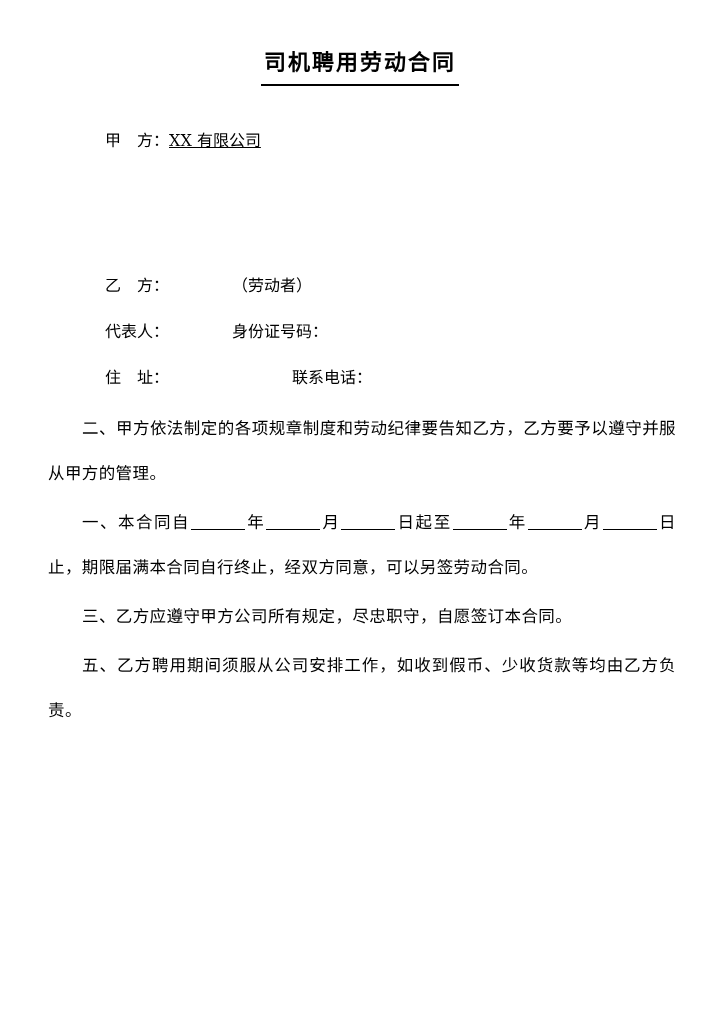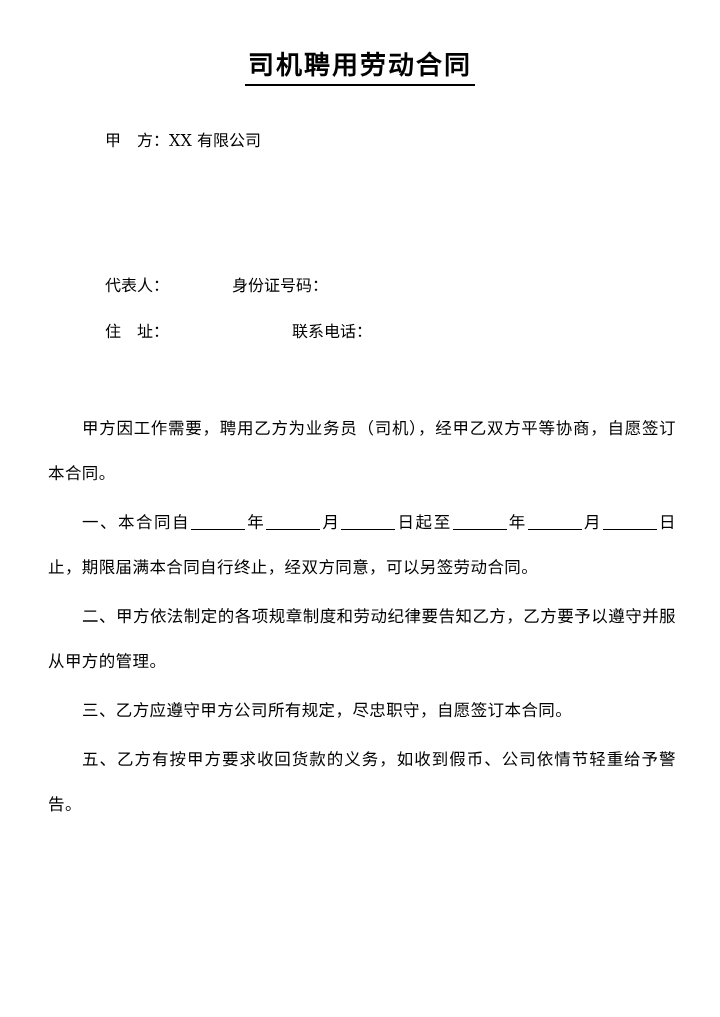--- a/index.html
+++ b/index.html
@@ -27,25 +27,26 @@
     background: #ffffff;
   }
 
   
   .doc-title {
     position: absolute;
     left: 0;
     top: 48px;
     width: 720px;
     text-align: center;
-    font-size: 26px;
+    font-size: 22px;
     font-weight: bold;
     letter-spacing: 2px;
     line-height: 34px;
     white-space: nowrap;
+    font-family: Liberation Mono, monospace;
   }
   .doc-title .ttl-inner {
     display: inline-block;
     border-bottom: 2px solid #000;
     padding: 0 3px 2px 3px;
   }
 
   
   .party-block {
     position: absolute;
@@ -62,20 +63,21 @@
     line-height: 22px;
     white-space: nowrap;
   }
   .fld-label {
     display: inline-block;
     white-space: pre;
   }
   .fld-value {
     display: inline-block;
     white-space: pre;
+    text-decoration: underline;
   }
   .col-left {
     position: absolute;
     left: 0;
     top: 0;
   }
   .col-right {
     position: absolute;
     top: 0;
   }
@@ -127,20 +129,26 @@
         <span class="fld-label">甲　方：</span><span class="fld-value">XX 有限公司</span>
       </span>
     </div>
 
 
 
   </div>
 
   <div class="party-block" id="party-b">
 
+    <div class="party-row">
+      <span class="col-left">
+        <span class="fld-label">乙　方：</span><span class="fld-value"></span>
+      </span>
+      <span class="col-right cb-right">（劳动者）</span>
+    </div>
 
     <div class="party-row">
       <span class="col-left">
         <span class="fld-label">代表人：</span><span class="fld-value"></span>
       </span>
       <span class="col-right cb-right">
         <span class="fld-label">身份证号码：</span><span class="fld-value"></span>
       </span>
     </div>
 
@@ -150,26 +158,25 @@
       </span>
       <span class="col-right cb-right-indent">
         <span class="fld-label">联系电话：</span><span class="fld-value"></span>
       </span>
     </div>
 
   </div>
 
   <div class="body-area">
 
-    <p class="para">甲方因工作需要，聘用乙方为业务员（司机），经甲乙双方平等协商，自愿签订本合同。</p>
+
+    <p class="para">二、甲方依法制定的各项规章制度和劳动纪律要告知乙方，乙方要予以遵守并服从甲方的管理。</p>
 
     <p class="para"><span>一、本合同自</span><span class="blank"></span><span>年</span><span class="blank"></span><span>月</span><span class="blank"></span><span>日起至</span><span class="blank"></span><span>年</span><span class="blank"></span><span>月</span><span class="blank"></span><span>日止，期限届满本合同自行终止，经双方同意，可以另签劳动合同。</span></p>
-
-    <p class="para">二、甲方依法制定的各项规章制度和劳动纪律要告知乙方，乙方要予以遵守并服从甲方的管理。</p>
 
     <p class="para">三、乙方应遵守甲方公司所有规定，尽忠职守，自愿签订本合同。</p>
 
 
-    <p class="para">五、乙方有按甲方要求收回货款的义务，如收到假币、公司依情节轻重给予警告。</p>
+    <p class="para">五、乙方聘用期间须服从公司安排工作，如收到假币、少收货款等均由乙方负责。</p>
 
   </div>
 
 </div>
 
 </body></html>

